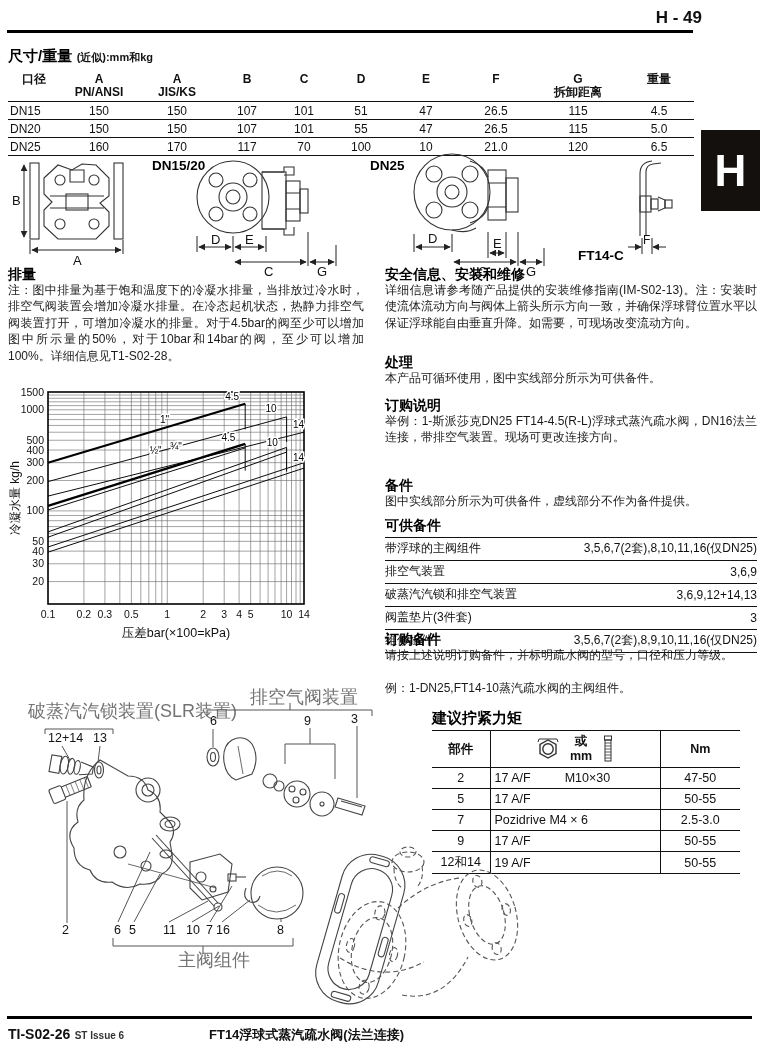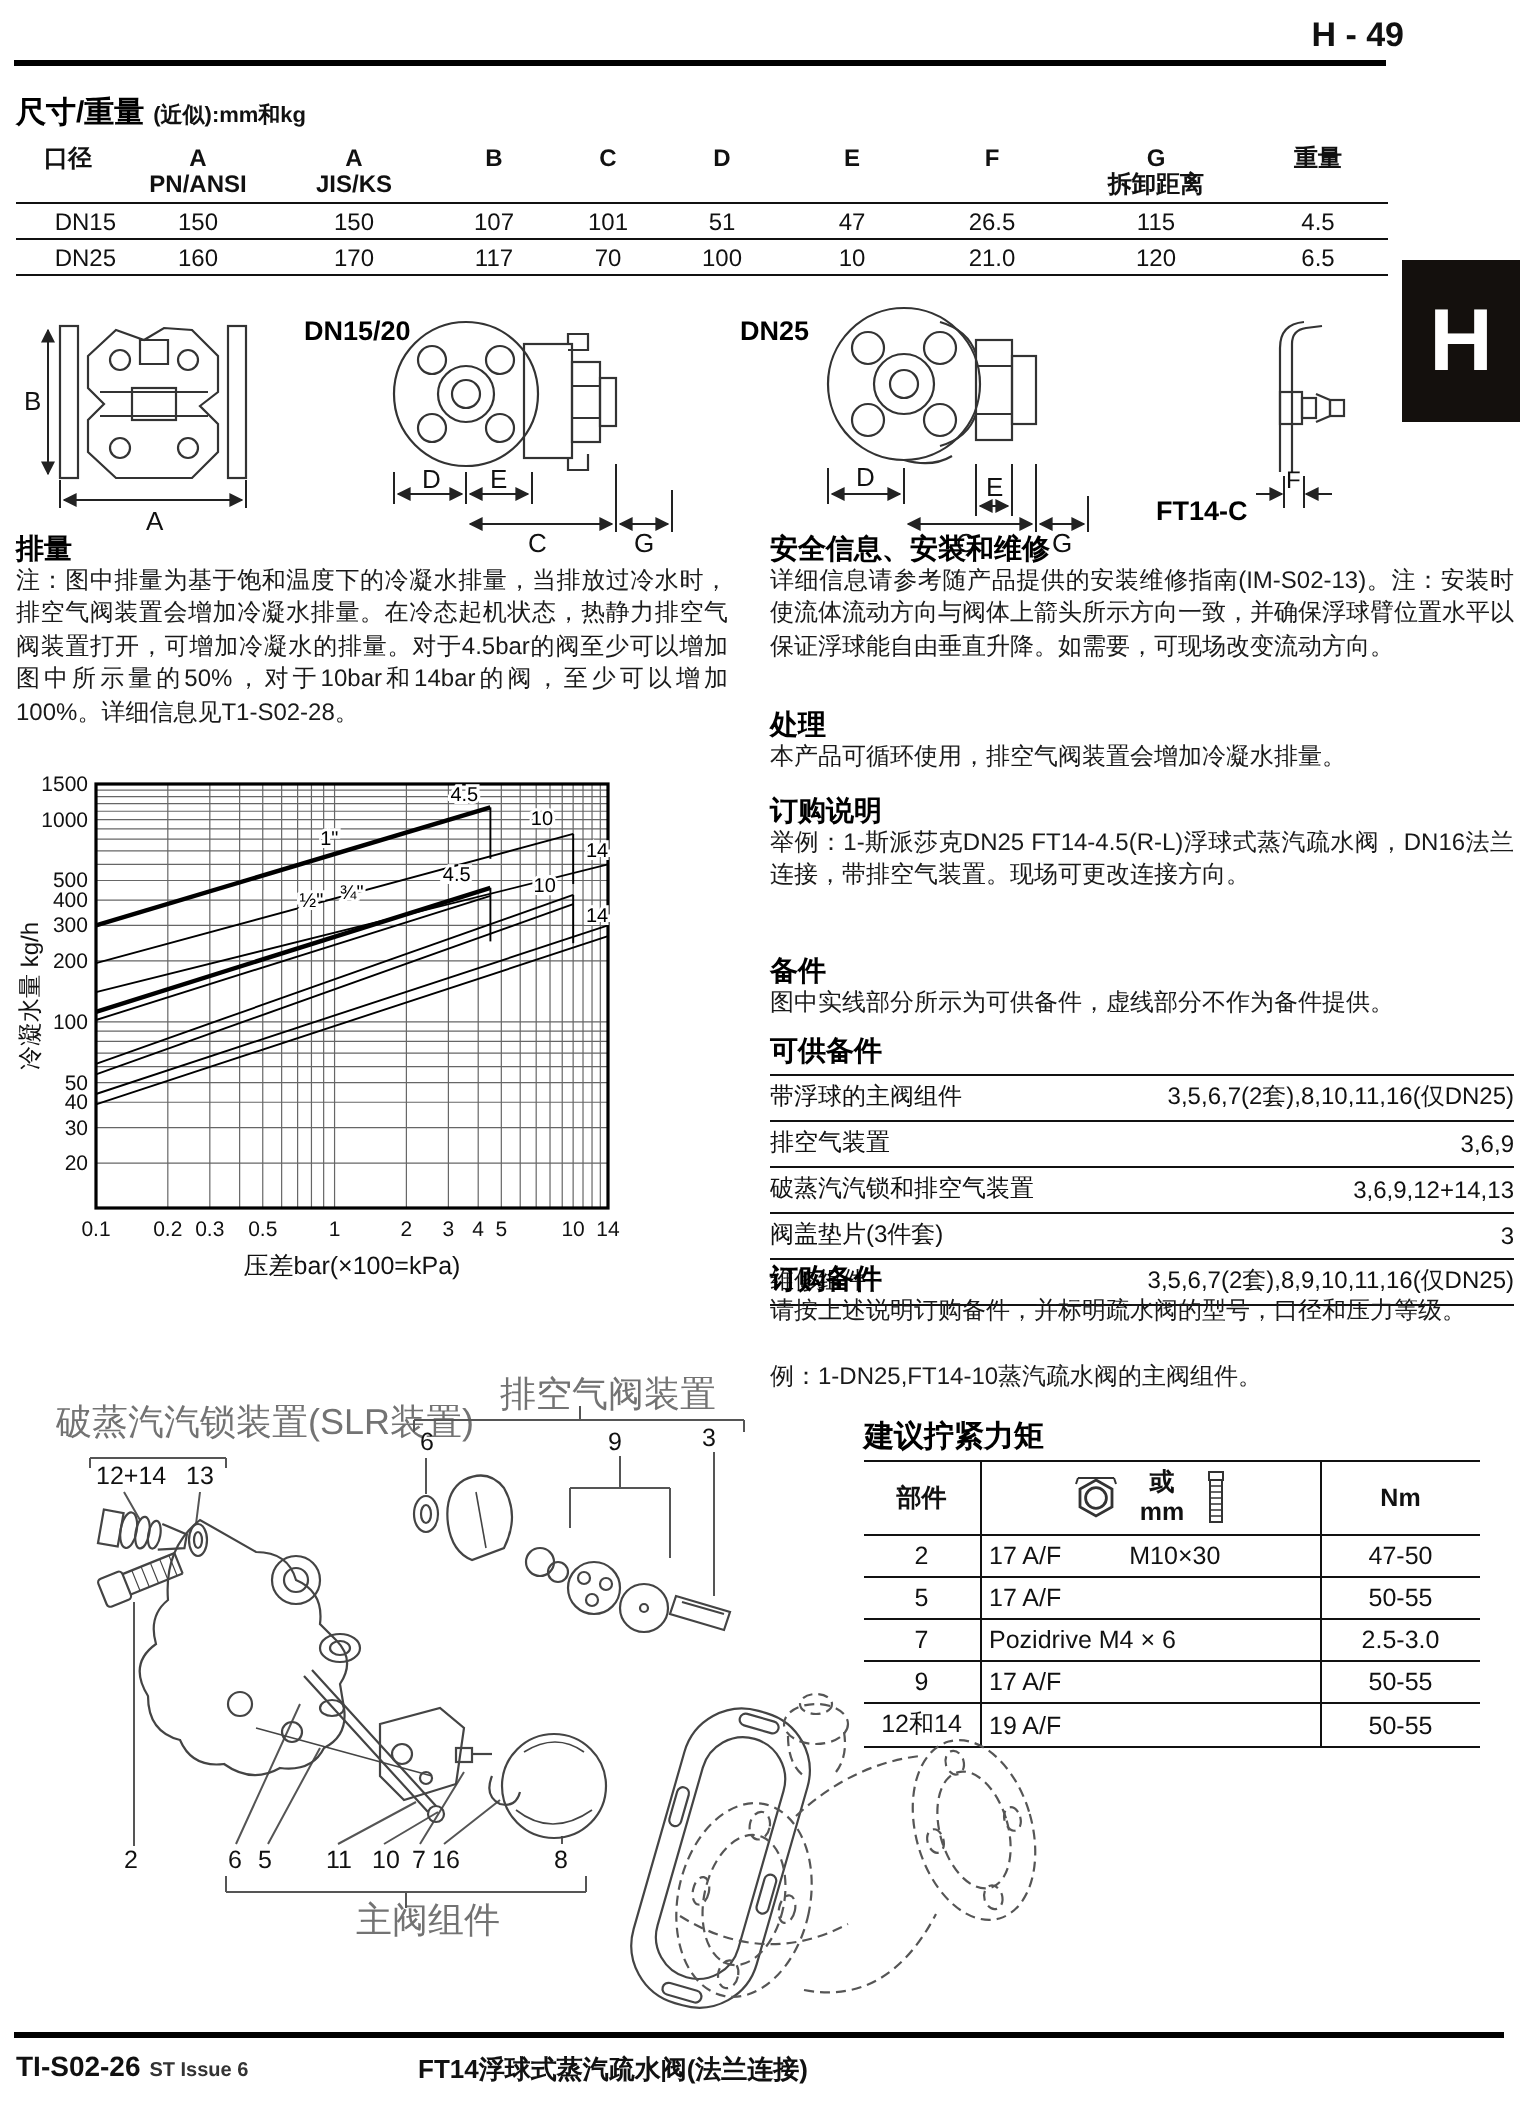--- a/index.html
+++ b/index.html
@@ -14,21 +14,21 @@
   .pageno{font-size:17px;font-weight:bold}
   
   .htab{position:absolute;left:701px;top:130px;width:59px;height:81px;background:#14100d;
         color:#fff;display:flex;align-items:center;justify-content:center;
         font-size:44px;font-weight:bold}
   
   .dims-table{border-collapse:collapse;width:686px;font-size:12px;table-layout:fixed}
   .dims-table th{font-weight:bold;text-align:center;vertical-align:top;padding:1px 2px 2px;line-height:13px;border-bottom:1.5px solid #111}
   .dims-table th.cl{text-align:center}
   .dims-table td{text-align:center;padding:1px 2px;height:15px;border-bottom:1.5px solid #111}
-  .dims-table td.cl{text-align:right}
+  .dims-table td.cl{text-align:left}
   .sub{display:block;font-weight:bold}
   
   .spares-table{border-collapse:collapse;width:372px;font-size:12px;border-top:1px solid #111}
   .spares-table td{border-bottom:1px solid #111;padding:2px 0 3px}
   .spares-table td.val{text-align:right;white-space:nowrap}
   
   .torque-table{border-collapse:collapse;width:308px;font-size:12.5px;table-layout:fixed}
   .torque-table th{border-top:1.5px solid #111;border-bottom:1.5px solid #111;font-weight:bold;padding:3px 2px;vertical-align:middle}
   .torque-table td{border-bottom:1.5px solid #111;padding:2px 4px;height:16px}
   .torque-table .v{border-right:1.5px solid #111}
@@ -89,20 +89,32 @@
           <td class="cl">DN15</td>
           <td>150</td>
           <td>150</td>
           <td>107</td>
           <td>101</td>
           <td>51</td>
           <td>47</td>
           <td>26.5</td>
           <td>115</td>
           <td>4.5</td>
+        </tr>
+        <tr>
+          <td class="cl">DN20</td>
+          <td>150</td>
+          <td>150</td>
+          <td>107</td>
+          <td>101</td>
+          <td>55</td>
+          <td>47</td>
+          <td>26.5</td>
+          <td>115</td>
+          <td>5.0</td>
         </tr>
         <tr>
           <td class="cl">DN25</td>
           <td>160</td>
           <td>170</td>
           <td>117</td>
           <td>70</td>
           <td>100</td>
           <td>10</td>
           <td>21.0</td>
@@ -305,21 +317,21 @@
       <text x="147.72471764336024" y="67.58752253787" font-size="10" text-anchor="middle" fill="#000" stroke="#fff" stroke-width="3" paint-order="stroke">½"</text>
       <text x="167.85900435975117" y="63.65603763827451" font-size="10" text-anchor="middle" fill="#000" stroke="#fff" stroke-width="3" paint-order="stroke">¾"</text>
       <text x="168" y="251" font-size="12.5" text-anchor="middle" fill="#111">压差bar(×100=kPa)</text>
       <text x="0" y="0" font-size="12" text-anchor="middle" fill="#111" transform="translate(11,112) rotate(-90)">冷凝水量 kg/h</text>
     </svg>
 
   <div class="abs h1" style="left:385px;top:266px">安全信息、安装和维修</div>
   <div class="abs body-text" style="left:385px;top:282px;width:372px">详细信息请参考随产品提供的安装维修指南(IM-S02-13)。注：安装时使流体流动方向与阀体上箭头所示方向一致，并确保浮球臂位置水平以保证浮球能自由垂直升降。如需要，可现场改变流动方向。</div>
 
   <div class="abs h1" style="left:385px;top:354px">处理</div>
-  <div class="abs body-text" style="left:385px;top:370px;width:372px">本产品可循环使用，排空气阀装置会增加冷凝水排量。</div>
+  <div class="abs body-text" style="left:385px;top:370px;width:372px">本产品可循环使用，图中实线部分所示为可供备件。</div>
 
   <div class="abs h1" style="left:385px;top:397px">订购说明</div>
   <div class="abs body-text" style="left:385px;top:413px;width:372px">举例：1-斯派莎克DN25 FT14-4.5(R-L)浮球式蒸汽疏水阀，DN16法兰连接，带排空气装置。现场可更改连接方向。</div>
 
   <div class="abs h1" style="left:385px;top:477px">备件</div>
   <div class="abs body-text" style="left:385px;top:493px;width:372px">图中实线部分所示为可供备件，虚线部分不作为备件提供。</div>
 
   <div class="abs h1" style="left:385px;top:517px">可供备件</div>
   <table class="spares-table abs" style="left:385px;top:537px">
     <tbody>

